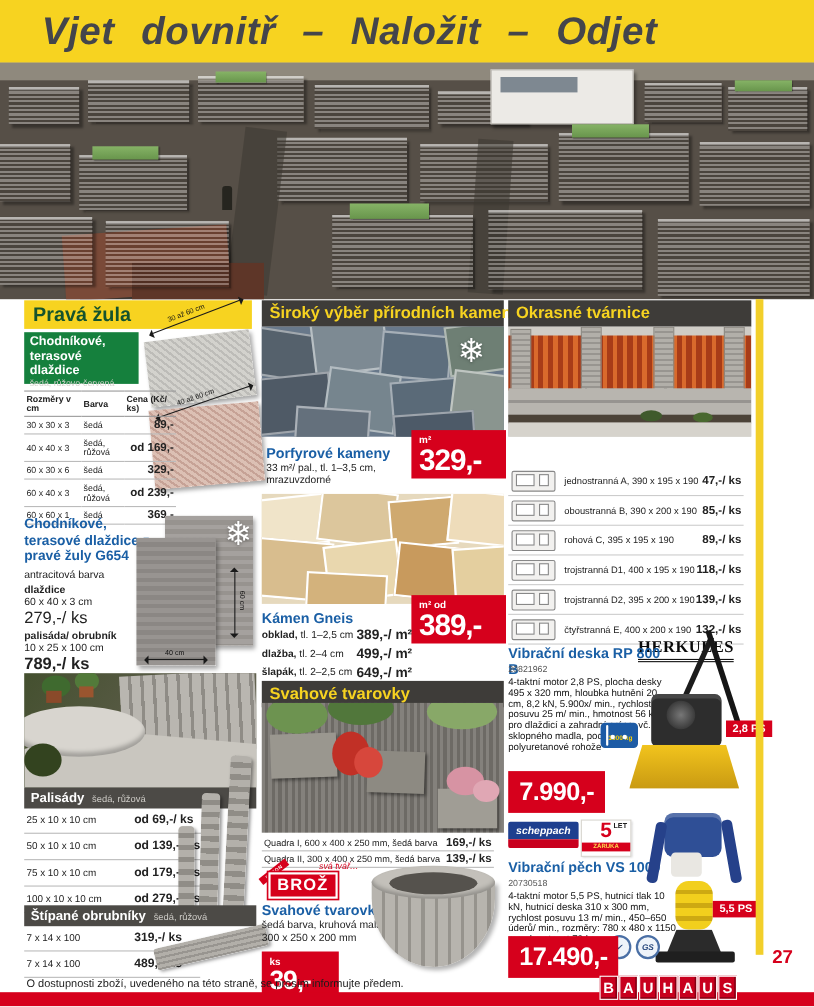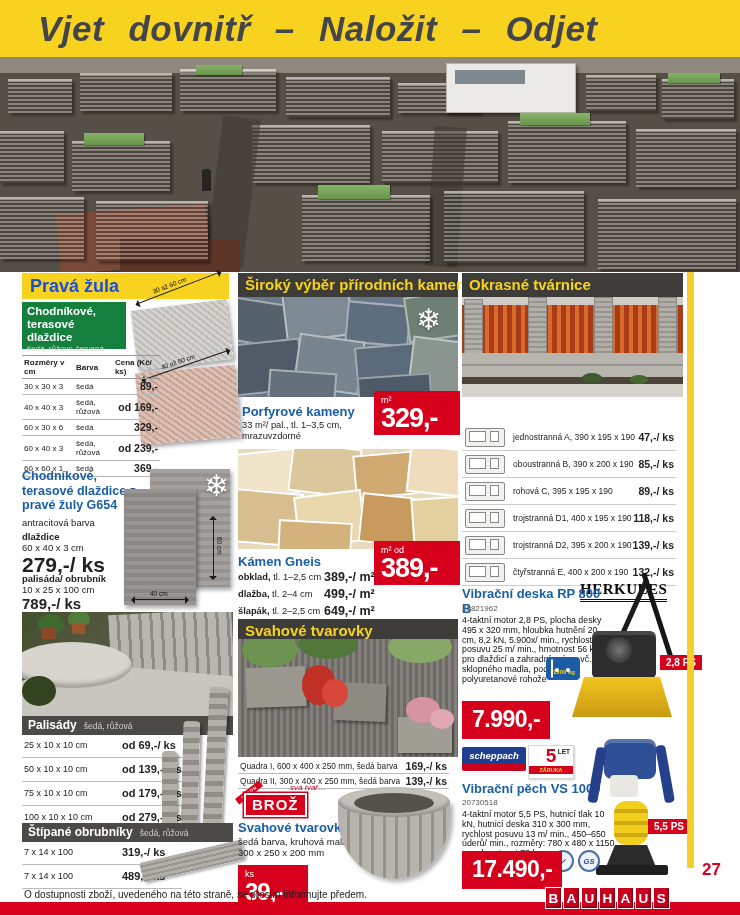--- a/index.html
+++ b/index.html
@@ -19,27 +19,27 @@
   .pal{background:linear-gradient(#d9d5ce,#a9a59e);
        background-image:repeating-linear-gradient(180deg,rgba(255,255,255,.3) 0 2px,rgba(0,0,0,.14) 2px 4px);
        box-shadow:3px 3px 2px rgba(0,0,0,.35), inset 0 3px 0 rgba(255,255,255,.4);}
   .gcap{background:linear-gradient(#86b366,#68954c);box-shadow:1px 1px 1px rgba(0,0,0,.3);}
   .aisle{background:#3d3831;opacity:.55;}
   #van{background:#eceae6;border:1px solid #b9b6b0;box-shadow:2px 3px 3px rgba(0,0,0,.4);}
   #van i{left:8px;top:6px;width:70px;height:14px;background:#7e8891;}
   #person{background:#26251f;border-radius:3px 3px 0 0;}
 
   
-  .secbar-y{background:#f7d320;color:#1d4ed8;font-weight:800;font-size:18px;padding:2px 8px;line-height:22px;}
+  .secbar-y{background:#f7d320;color:#14532d;font-weight:800;font-size:18px;padding:2px 8px;line-height:22px;}
   .secbar-d{background:#3e3c39;color:#f7d320;font-weight:800;font-size:15px;padding:3px 7px;line-height:18px;white-space:nowrap;}
   .minibar{background:#4c4a46;color:#fff;font-weight:bold;font-size:12px;padding:2px 6px;line-height:14px;}
   .minibar .sub{font-weight:normal;font-size:8.5px;color:#cfcdc8;margin-left:7px;}
   .bluet{color:#1a5fa5;font-weight:bold;}
   .pricebox{background:#d6001c;color:#fff;display:flex;flex-direction:column;padding:4px 7px;}
-  .pb-unit{font-size:9px;font-weight:normal;line-height:10px;}
+  .pb-unit{font-size:9px;font-weight:bold;line-height:10px;}
   .pb-val{font-size:27px;font-weight:bold;line-height:26px;letter-spacing:-1px;white-space:nowrap;}
   .pricebox-lg{background:#d6001c;color:#fff;font-weight:bold;font-size:23px;padding:5px 10px 6px;letter-spacing:-.5px;white-space:nowrap;}
   .badge{background:#d6001c;color:#fff;font-weight:bold;font-size:10px;padding:2px 6px;white-space:nowrap;}
   .snow{color:#fff;font-size:30px;line-height:30px;text-shadow:0 1px 3px rgba(0,0,0,.35);}
   .poly{position:absolute;border:2px solid rgba(255,255,255,.45);}
   .blob{position:absolute;border-radius:50%;}
   .spk{background:repeating-linear-gradient(180deg,#b2afa9 0 3px,#989590 3px 5px),
        repeating-linear-gradient(90deg,rgba(255,255,255,.2) 0 2px,rgba(0,0,0,.08) 2px 4px);}
 
   
@@ -232,21 +232,21 @@
             <td>šedá</td>
             <td class="pr">369,-</td>
           </tr>
     </tbody>
       </table>
 
     <div class="abs bluet" style="left:0;top:196px;width:122px;font-size:12.5px;line-height:14.5px">Chodníkové, terasové dlaždice z pravé žuly G654</div>
     <div class="abs" style="left:0;top:244px;font-size:9.5px">antracitová barva</div>
     <div class="abs" style="left:0;top:258px;font-size:9.5px;font-weight:bold">dlaždice</div>
     <div class="abs" style="left:0;top:269px;font-size:9.5px">60 x 40 x 3 cm</div>
-    <div class="abs" style="left:0;top:280px;font-size:21px;font-weight:bold">279,-/ ks</div>
+    <div class="abs" style="left:0;top:280px;font-size:15px;font-weight:normal">279,-/ ks</div>
     <div class="abs" style="left:0;top:300px;font-size:9.5px;font-weight:bold">palisáda/ obrubník</div>
     <div class="abs" style="left:0;top:311px;font-size:9.5px">10 x 25 x 100 cm</div>
     <div class="abs" style="left:0;top:322px;font-size:15px;font-weight:bold">789,-/ ks</div>
 
     <div class="abs tile g654-tile" style="left:128px;top:196px;width:80px;height:118px"></div>
     <div class="abs tile g654-tile" style="left:102px;top:216px;width:72px;height:116px;filter:brightness(.92)"></div>
     <div class="abs snow" style="left:182px;top:198px">❄</div>
     <div class="abs" style="left:192px;top:246px;transform:rotate(90deg);transform-origin:0 0">
       <span class="dimlbl" style="left:18px;top:-9px">60 cm</span>
       <div class="dim" style="left:0;top:0;width:58px"></div>

